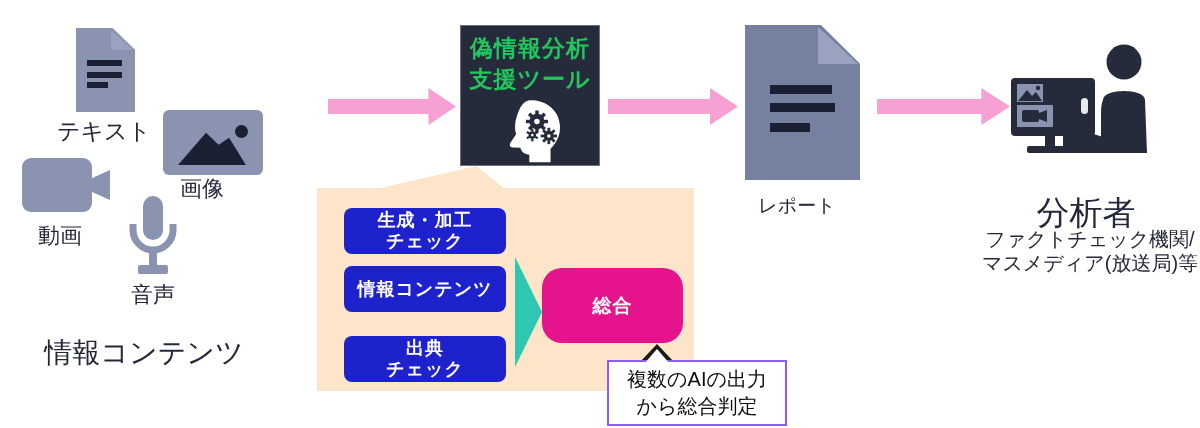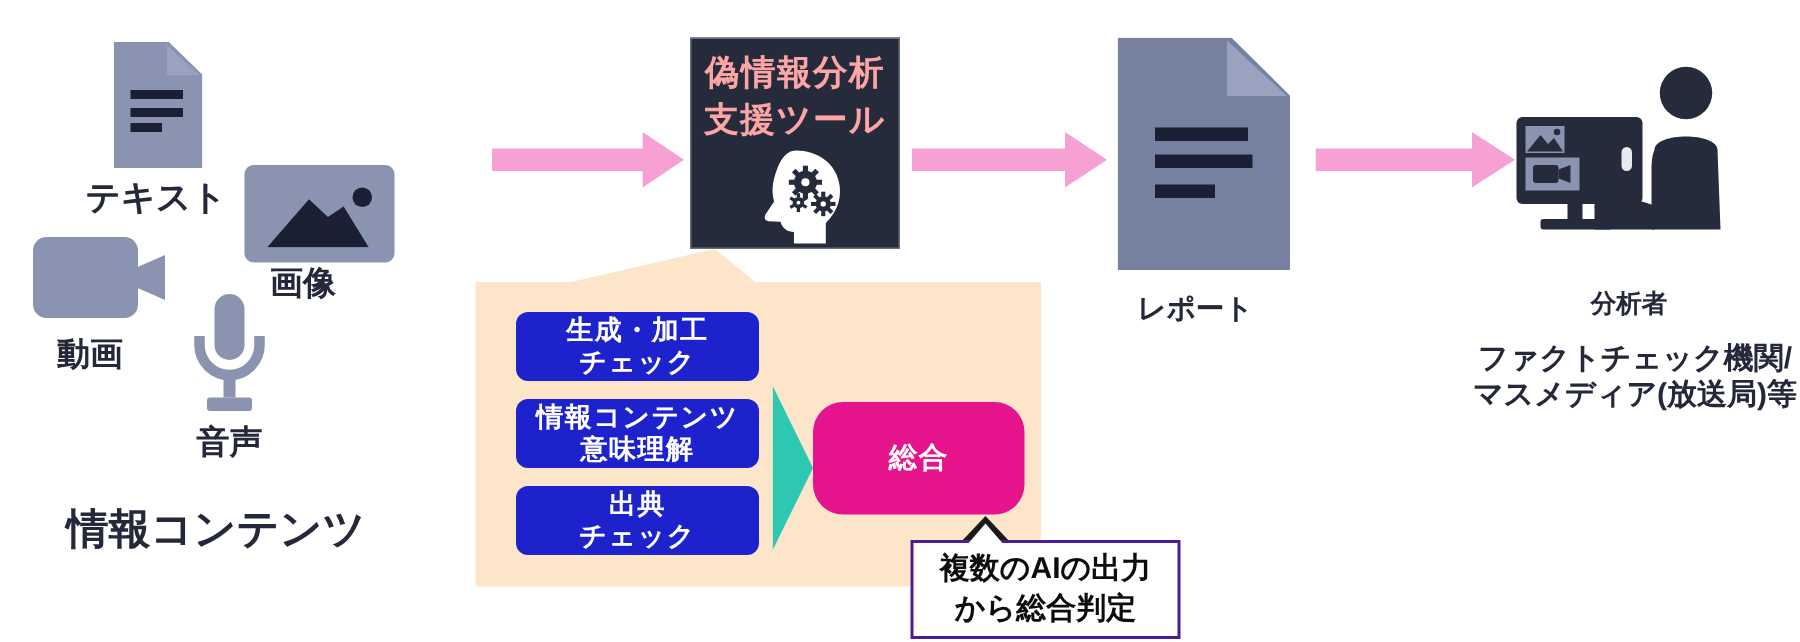--- a/index.html
+++ b/index.html
@@ -1,54 +1,54 @@
 <!DOCTYPE html>
 <html><head>
 <meta charset="utf-8">
 <style>
   html,body{margin:0;padding:0;background:#fff;}
   #canvas{
     position:relative;width:1200px;height:428px;background:#ffffff;
     font-family:"Liberation Sans","DejaVu Sans",sans-serif;overflow:hidden;
   }
   .abs{position:absolute;}
-  .lbl{position:absolute;color:#24283A;font-weight:bold;text-align:center;}
+  .lbl{position:absolute;color:#24283A;font-weight:normal;text-align:center;}
   
   .doc-body{position:absolute;background:#8A93AF;
     clip-path:polygon(0 0,62% 0,100% 26%,100% 100%,0 100%);}
   .doc-fold{position:absolute;background:#99A3BF;
     clip-path:polygon(0 0,100% 100%,0 100%);}
   .doc-bar{position:absolute;background:#1A1F33;}
   .img-icon{position:absolute;background:#8A93AF;border-radius:6px;}
   .img-mountain{position:absolute;background:#1A1F33;
     clip-path:polygon(0 100%,40% 8%,58% 42%,73% 22%,97% 100%);}
   .img-sun{position:absolute;background:#1A1F33;border-radius:50%;}
   .vid-body{position:absolute;background:#8A93AF;border-radius:9px;}
   .vid-lens{position:absolute;background:#8A93AF;
     clip-path:polygon(0 28%,100% 0,100% 100%,0 72%);}
   
   .tool-box{position:absolute;left:460px;top:25px;width:140px;height:141px;
     background:#262B3B;border:1px solid #6B7080;box-sizing:border-box;z-index:3;}
-  .tool-title{color:#fca5a5;font-weight:bold;font-size:23px;line-height:31px;
+  .tool-title{color:#22c55e;font-weight:bold;font-size:23px;line-height:31px;
     text-align:center;margin-top:7px;letter-spacing:1px;}
   
   .panel{position:absolute;left:317px;top:188px;width:377px;height:203px;background:#FCE5C8;z-index:1;}
   .wedge{position:absolute;left:372px;top:166px;width:134px;height:24px;background:#FCE5C8;
     clip-path:polygon(0 100%,78% 0,100% 100%);z-index:2;}
   .module{position:absolute;left:344px;width:162px;height:46px;background:#1D22CD;border-radius:8px;
     color:#fff;font-size:18px;font-weight:bold;line-height:21px;text-align:center;
     display:flex;flex-direction:column;justify-content:center;z-index:2;letter-spacing:1px;}
   .chevron{position:absolute;left:515px;top:257px;width:27px;height:110px;background:#2EC7B2;
     clip-path:polygon(0 0,100% 50%,0 100%);z-index:2;}
   .output-box{position:absolute;left:542px;top:268px;width:141px;height:75px;background:#E5138C;
     border-radius:20px;color:#fff;font-size:19px;font-weight:bold;line-height:24px;text-align:center;
     display:flex;flex-direction:column;justify-content:center;z-index:2;letter-spacing:1px;}
   
   .bubble{position:absolute;left:607px;top:360px;width:176px;height:62px;background:#fff;
-    border:2px solid #4c1d95;z-index:4;color:#0d0d0d;font-size:20px;font-weight:bold;
+    border:2px solid #8b5cf6;z-index:4;color:#0d0d0d;font-size:20px;font-weight:normal;
     line-height:27px;text-align:center;display:flex;flex-direction:column;justify-content:center;}
   .bubble-notch-outer{position:absolute;left:640px;top:344px;width:0;height:0;z-index:4;
     border-left:17px solid transparent;border-right:17px solid transparent;border-bottom:18px solid #1a1a1a;}
   .bubble-notch-inner{position:absolute;left:644px;top:349px;width:0;height:0;z-index:5;
     border-left:13px solid transparent;border-right:13px solid transparent;border-bottom:15px solid #fff;}
   
   .arrow{position:absolute;top:88px;height:37px;z-index:1;}
   
   .report-body{position:absolute;left:745px;top:25px;width:115px;height:155px;background:#7681A1;
     clip-path:polygon(0 0,66% 0,100% 25%,100% 100%,0 100%);}
@@ -159,23 +159,22 @@
 
   <div class="wedge"></div>
   <div class="panel"></div>
 
   <div class="module" style="top:208px;">
     <div>生成・加工</div>
     <div>チェック</div>
   </div>
   <div class="module" style="top:266px;">
     <div>情報コンテンツ</div>
-    <div>意味理解</div>
-  </div>
-  <div class="module" style="top:324px;">
+  </div>
+  <div class="module" style="top:336px;">
     <div>出典</div>
     <div>チェック</div>
   </div>
 
   <div class="chevron"></div>
 
   <div class="output-box">
     <div>総合</div>
   </div>
 
@@ -203,17 +202,17 @@
     <rect x="12" y="63" width="36" height="22" fill="#8A93AF"></rect>
     <rect x="17" y="68" width="17" height="12" rx="2" fill="#262B3B"></rect>
     <path d="M34 71 L42 68 L42 80 L34 77 Z" fill="#262B3B"></path>
     <rect x="76" y="56" width="7" height="16" rx="3.5" fill="#E8EAF2"></rect>
     <rect x="40" y="93" width="10" height="12" fill="#262B3B"></rect>
     <rect x="22" y="104" width="48" height="7" rx="2" fill="#262B3B"></rect>
     <circle cx="119" cy="20" r="17.5" fill="#262B3B"></circle>
     <path d="M98 58 C98 46 140 46 140 58 L142 111 L96 111 L96 72 C96 66 96.5 61 98 58 Z" fill="#262B3B"></path>
     <path d="M58 97 C57 89 68 85 76 88 L98 95 L98 111 L58 111 Z" fill="#262B3B"></path>
   </svg>
-  <div class="lbl" style="left:1006px;top:191px;width:160px;font-size:17px;">分析者</div>
+  <div class="lbl" style="left:1006px;top:191px;width:160px;font-size:33px;">分析者</div>
   <div class="lbl" style="left:970px;top:227px;width:240px;font-size:20px;line-height:24px;">ファクトチェック機関/</div>
   <div class="lbl" style="left:970px;top:251px;width:240px;font-size:20px;line-height:24px;">マスメディア(放送局)等</div>
 
 </div>
 
 </body></html>

